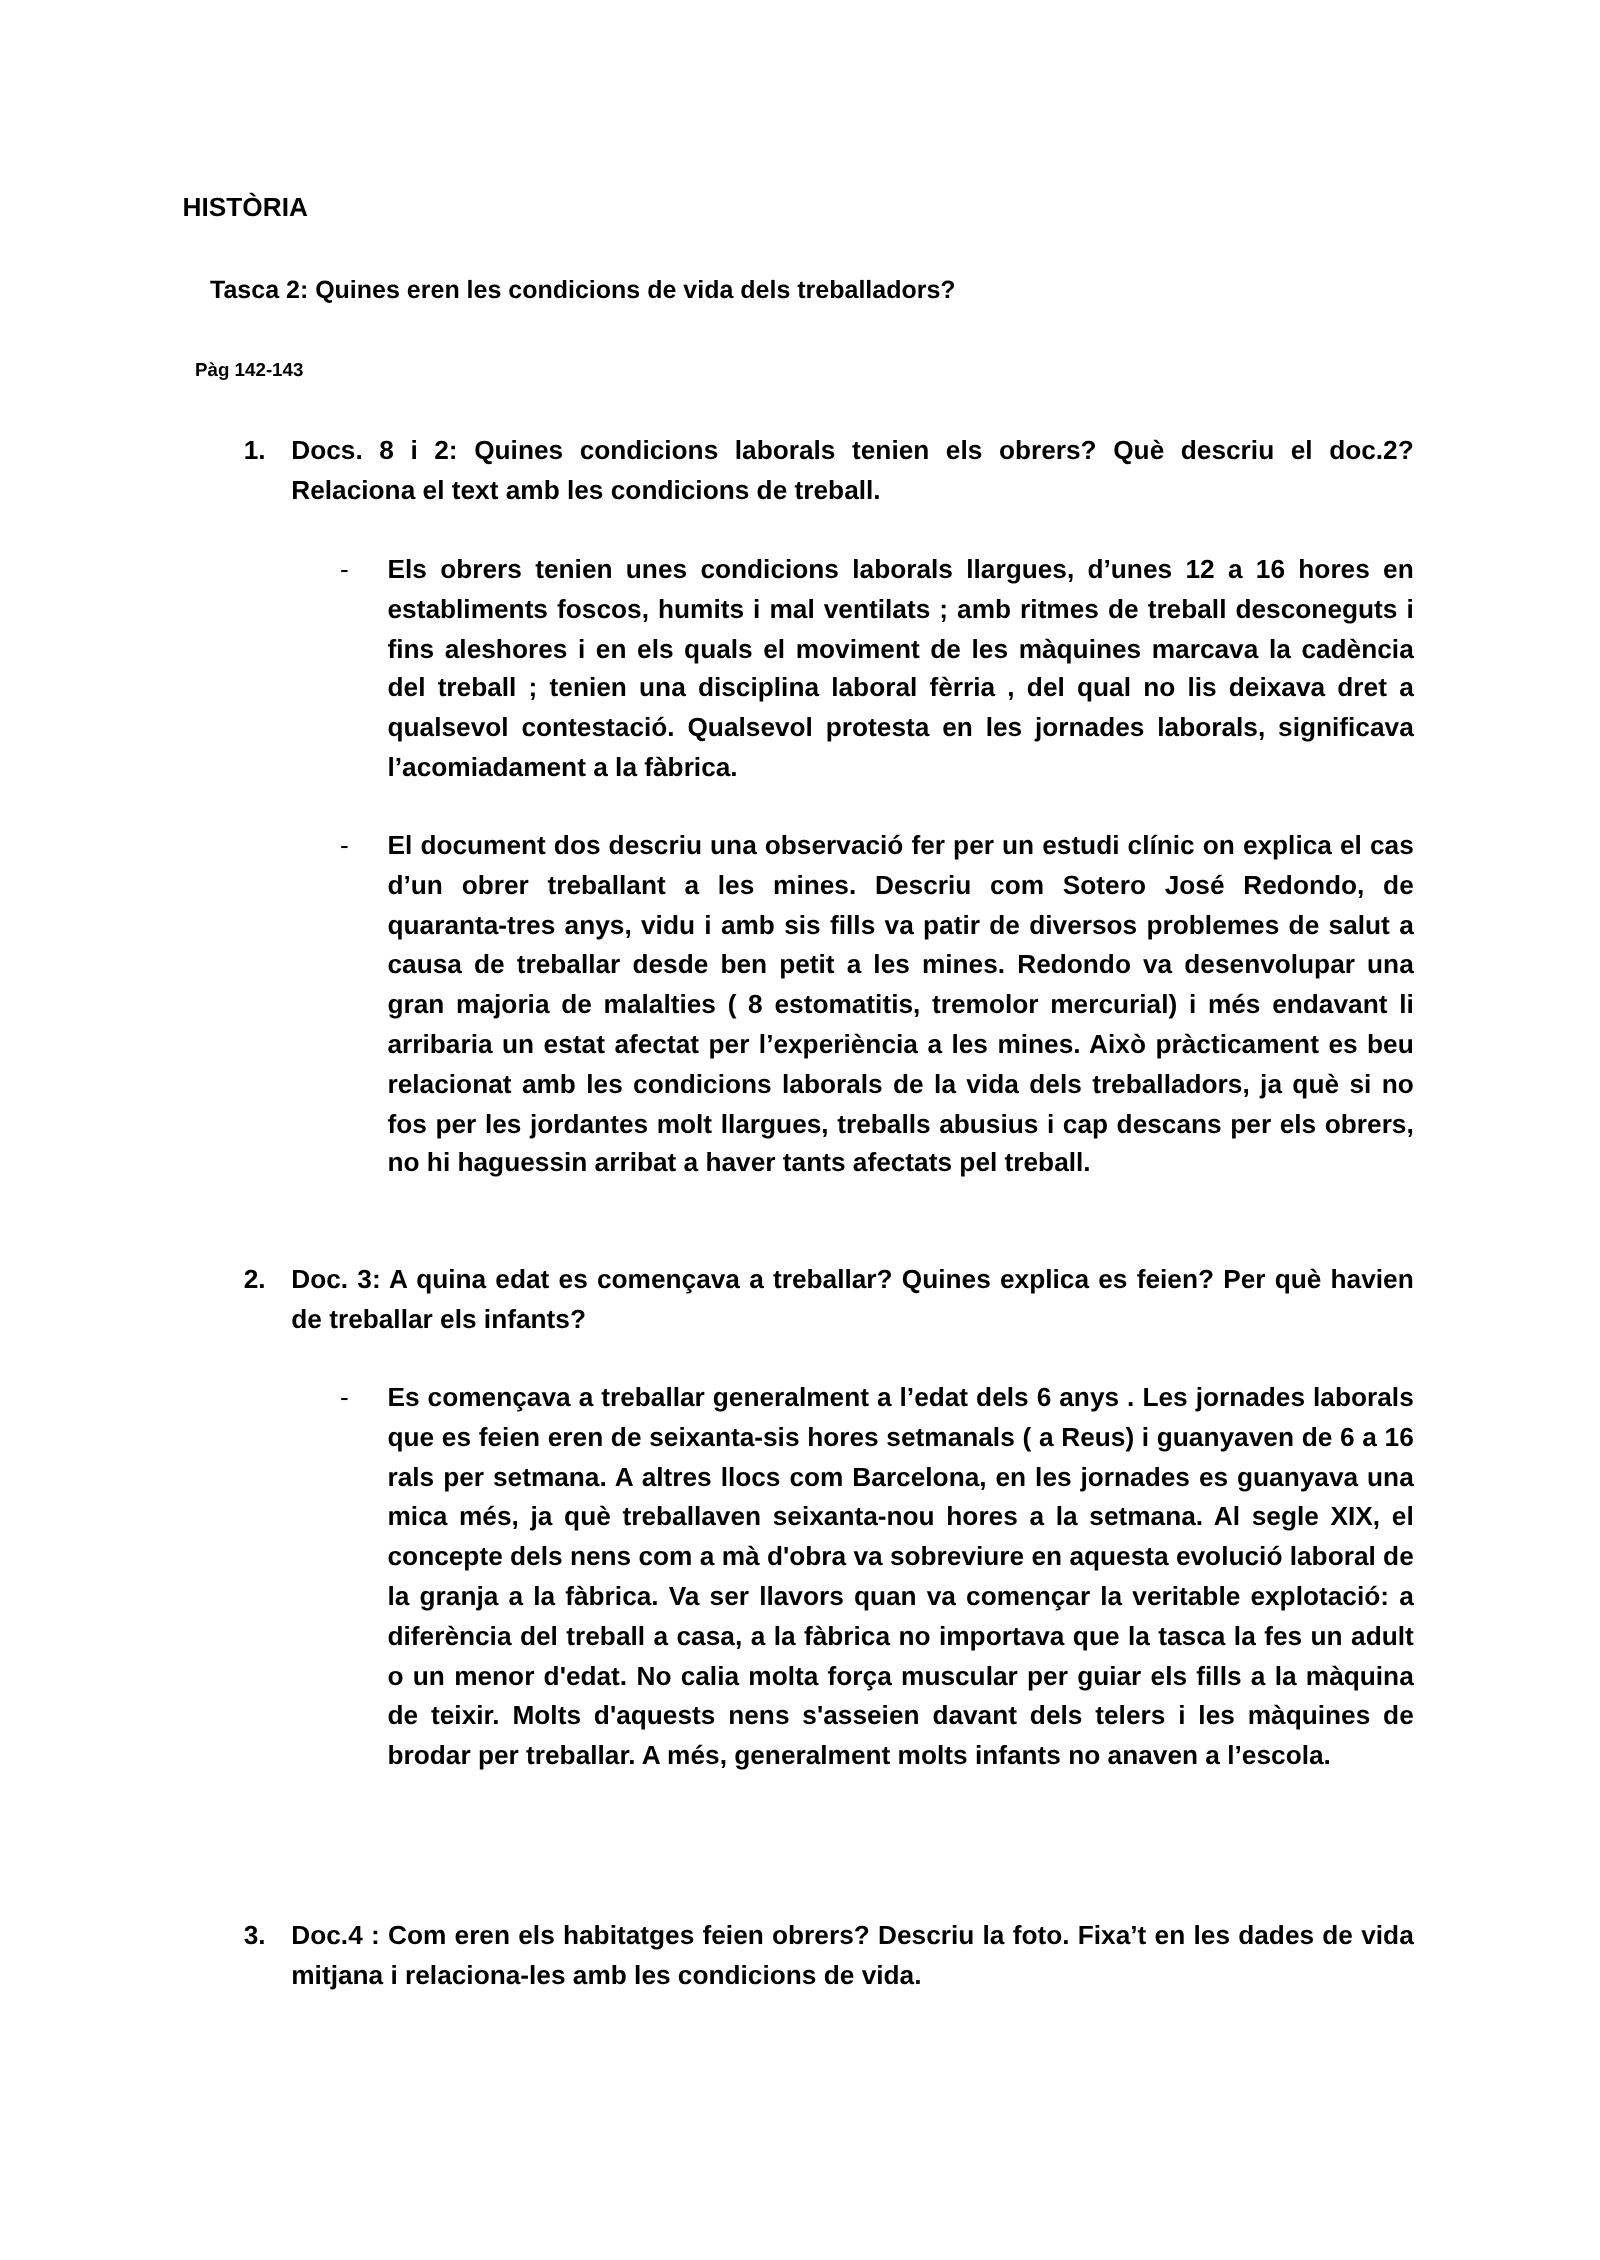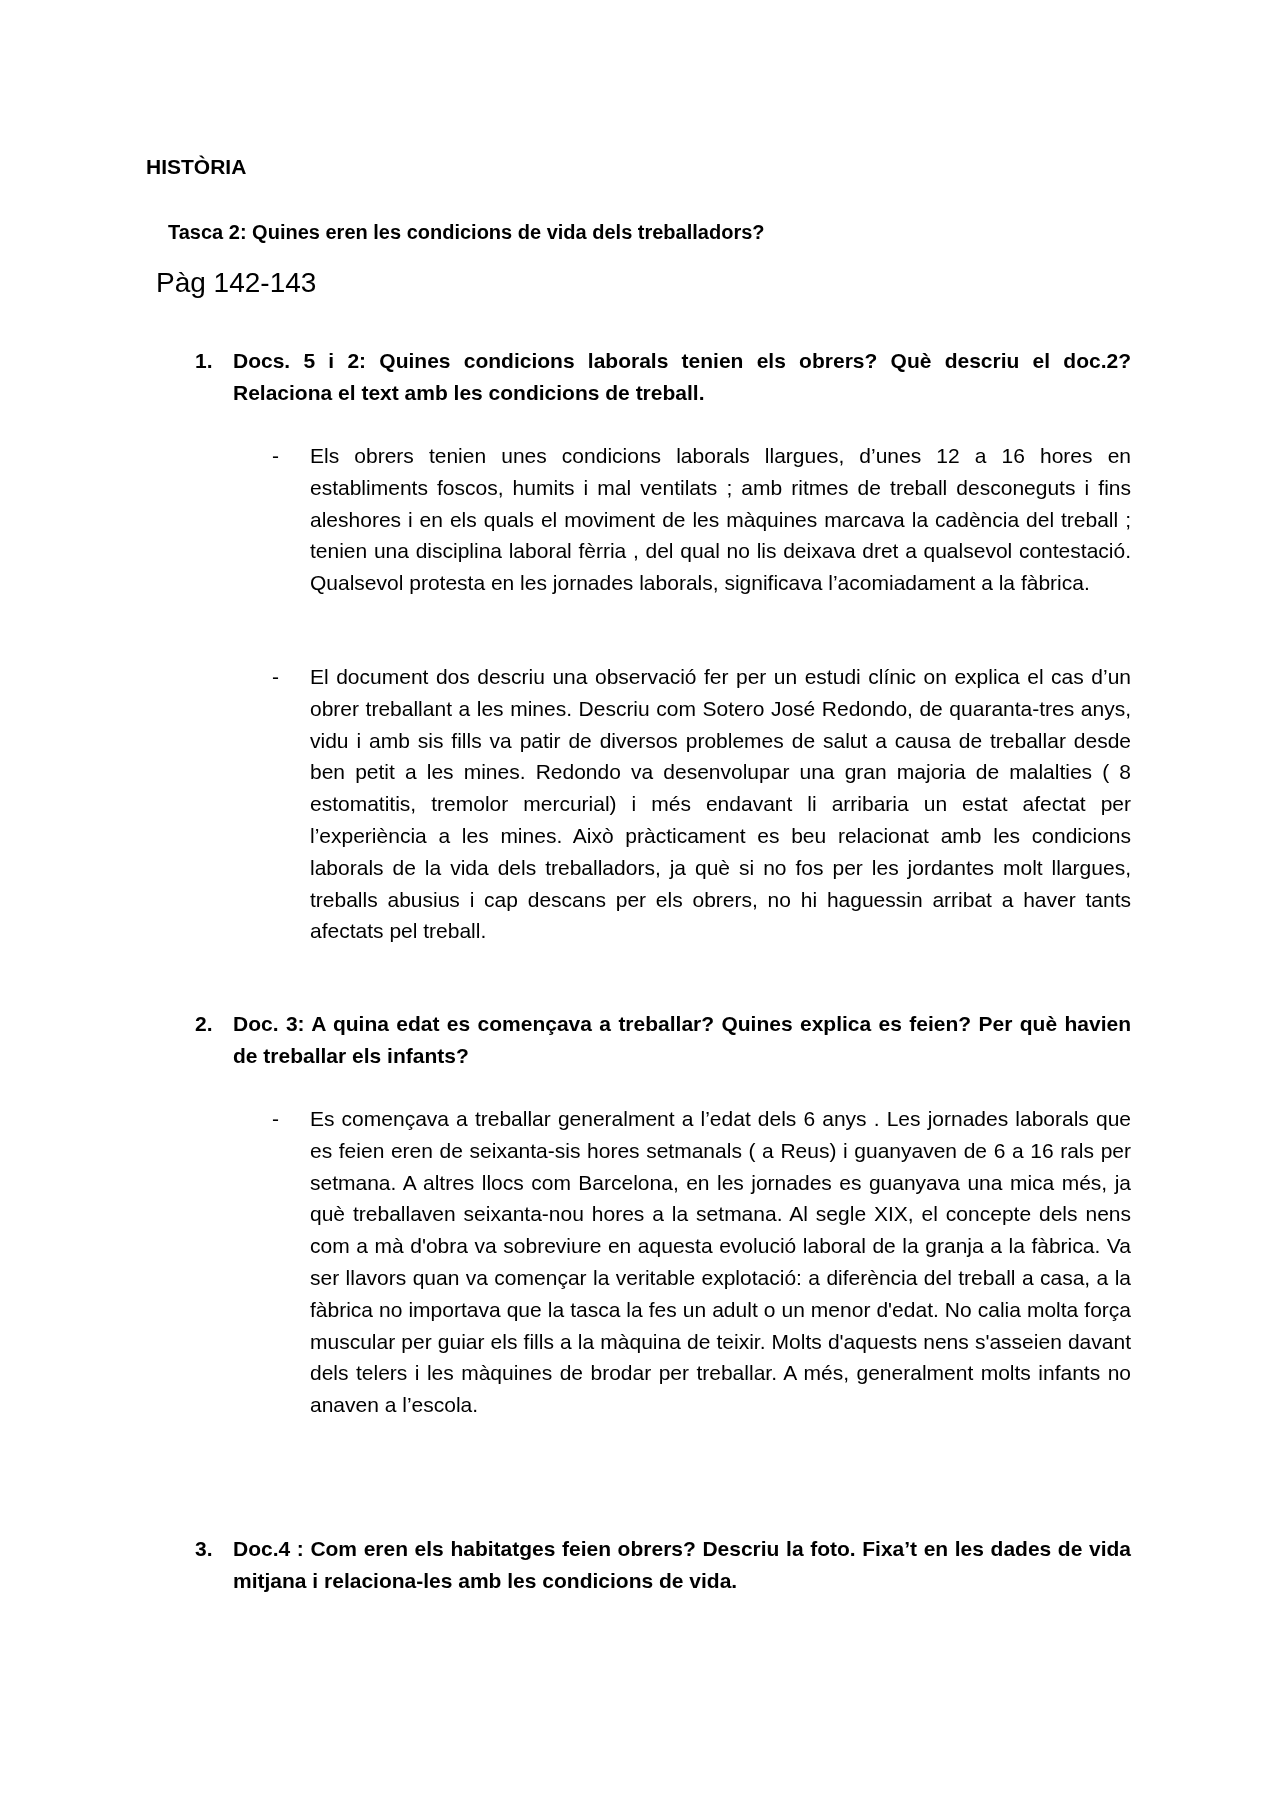--- a/index.html
+++ b/index.html
@@ -1,38 +1,38 @@
 <!DOCTYPE html>
 <html><head>
 <meta charset="utf-8">
 <style>
   html, body { margin: 0; padding: 0; background: #ffffff; }
   body { width: 1280px; height: 1808px; position: relative; overflow: hidden;
          font-family: "Liberation Sans", sans-serif; color: #000; }
   .abs { position: absolute; }
   .subject { left: 146px; top: 152px; font-size: 21px; font-weight: bold; line-height: 30px; }
   .task { left: 168px; top: 217px; font-size: 20px; font-weight: bold; line-height: 30px; }
-  .pages { left: 156px; top: 268px; font-size: 28px; font-weight: normal; line-height: 30px; }
+  .pages { left: 156px; top: 282px; font-size: 15px; font-weight: bold; line-height: 30px; }
   .question { left: 195px; width: 936px; font-size: 21px; font-weight: bold; line-height: 31.8px; }
   .question .num { position: absolute; left: 0; top: 0; }
   .question .qtext { margin-left: 38px; text-align: justify; }
   .answer { left: 272px; width: 859px; font-size: 21px; line-height: 31.8px; }
   .answer .dash { position: absolute; left: 0; top: 0; }
-  .answer .atext { margin-left: 38px; text-align: justify; }
+  .answer .atext { margin-left: 38px; text-align: justify; font-weight: bold; }
 </style>
 </head>
 <body>
 
 <div class="abs subject">HISTÒRIA</div>
 <div class="abs task">Tasca 2:  Quines eren les condicions de vida dels treballadors?</div>
 <div class="abs pages">Pàg 142-143</div>
 
 <div class="abs question" style="top:345px;">
   <span class="num">1.</span>
-  <div class="qtext">Docs. 5 i 2: Quines condicions laborals tenien els obrers? Què descriu el doc.2? Relaciona el text amb les condicions de treball.</div>
+  <div class="qtext">Docs. 8 i 2: Quines condicions laborals tenien els obrers? Què descriu el doc.2? Relaciona el text amb les condicions de treball.</div>
 </div>
 <div class="abs answer" style="top:440px;">
   <span class="dash">-</span>
   <div class="atext">Els obrers tenien unes condicions laborals llargues, d’unes 12 a 16 hores en establiments foscos, humits i mal ventilats ; amb ritmes de treball desconeguts i fins aleshores i en els quals el moviment de les màquines marcava la cadència del treball ; tenien una disciplina laboral fèrria , del qual no lis deixava dret a qualsevol contestació. Qualsevol protesta en les jornades laborals, significava l’acomiadament a la fàbrica.</div>
 </div>
 <div class="abs answer" style="top:661px;">
   <span class="dash">-</span>
   <div class="atext">El document dos descriu una observació fer per un estudi clínic on explica el cas d’un obrer treballant a les mines. Descriu com Sotero José Redondo, de quaranta-tres anys, vidu i amb sis fills va patir de diversos problemes de salut a causa de treballar desde ben petit a les mines. Redondo va desenvolupar una gran majoria de malalties ( 8 estomatitis, tremolor mercurial) i més endavant li arribaria un estat afectat per l’experiència a les mines. Això pràcticament es beu relacionat amb les condicions laborals de la vida dels treballadors, ja què si no fos per les jordantes molt llargues, treballs abusius i cap descans per els obrers, no hi haguessin arribat a haver tants afectats pel treball.</div>
 </div>
 

